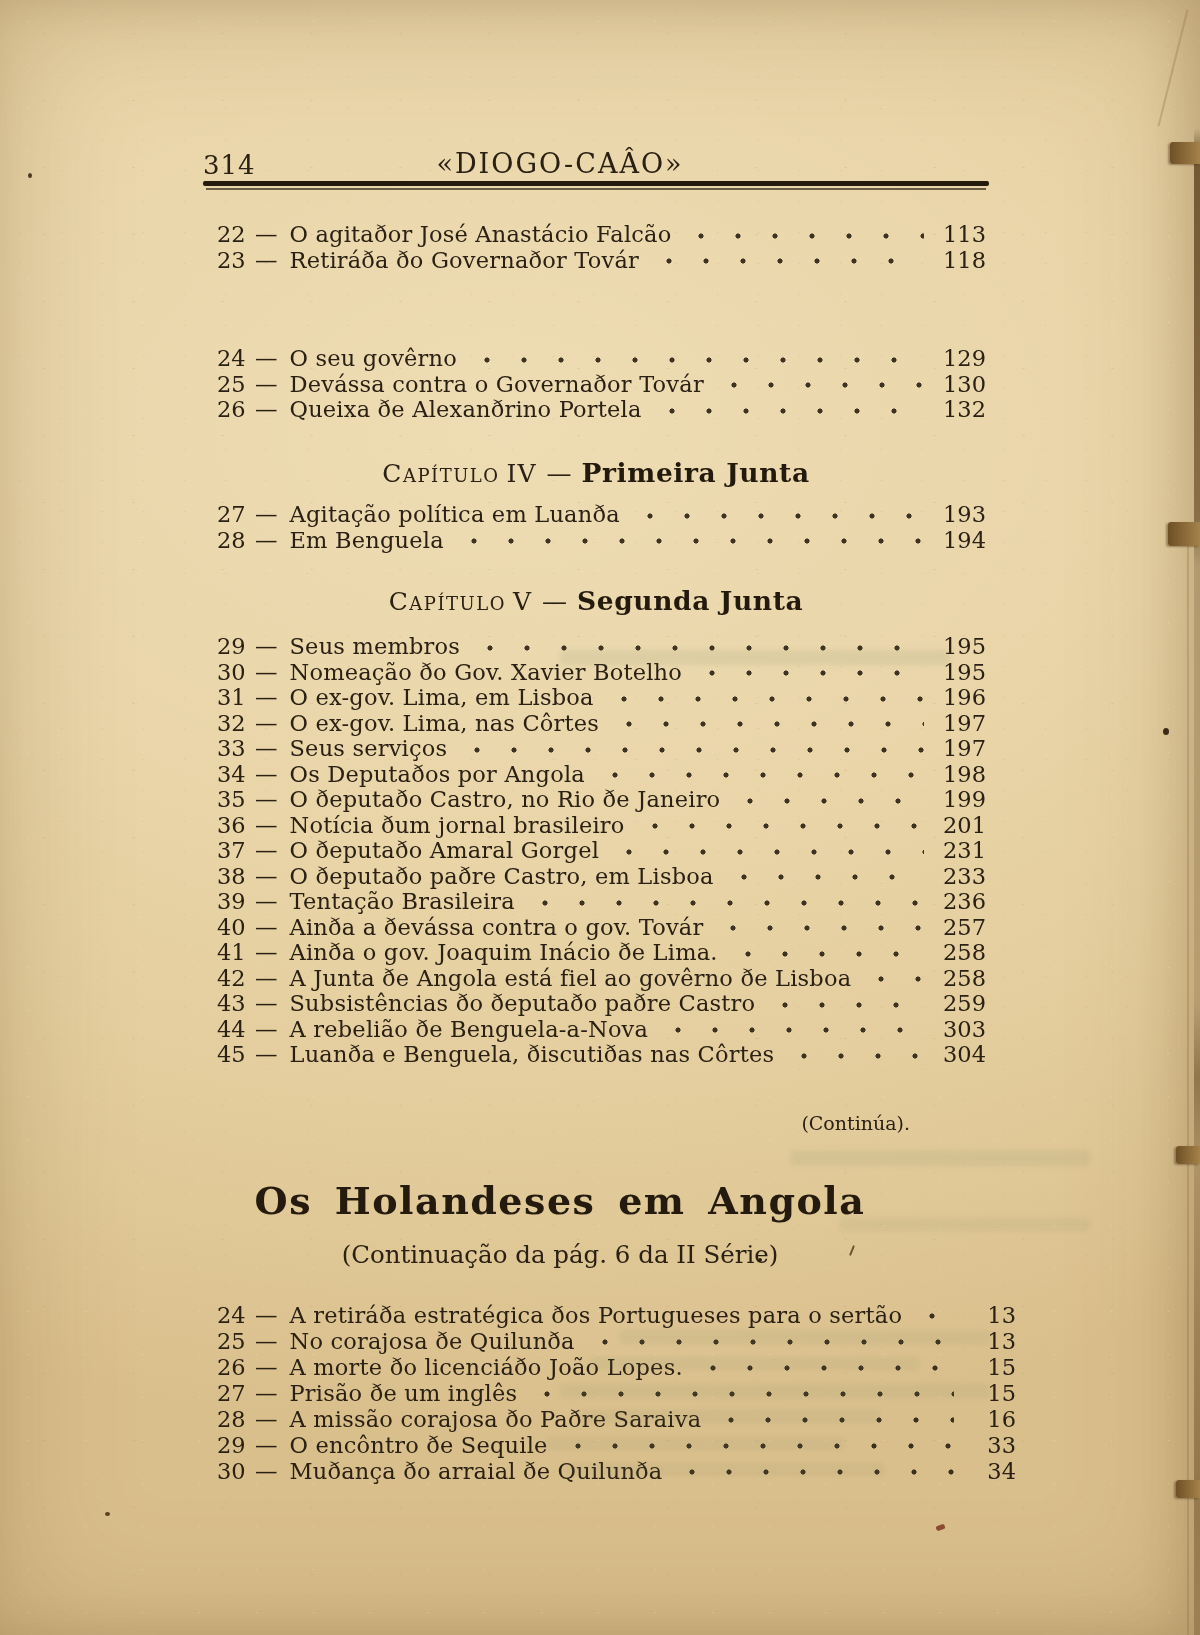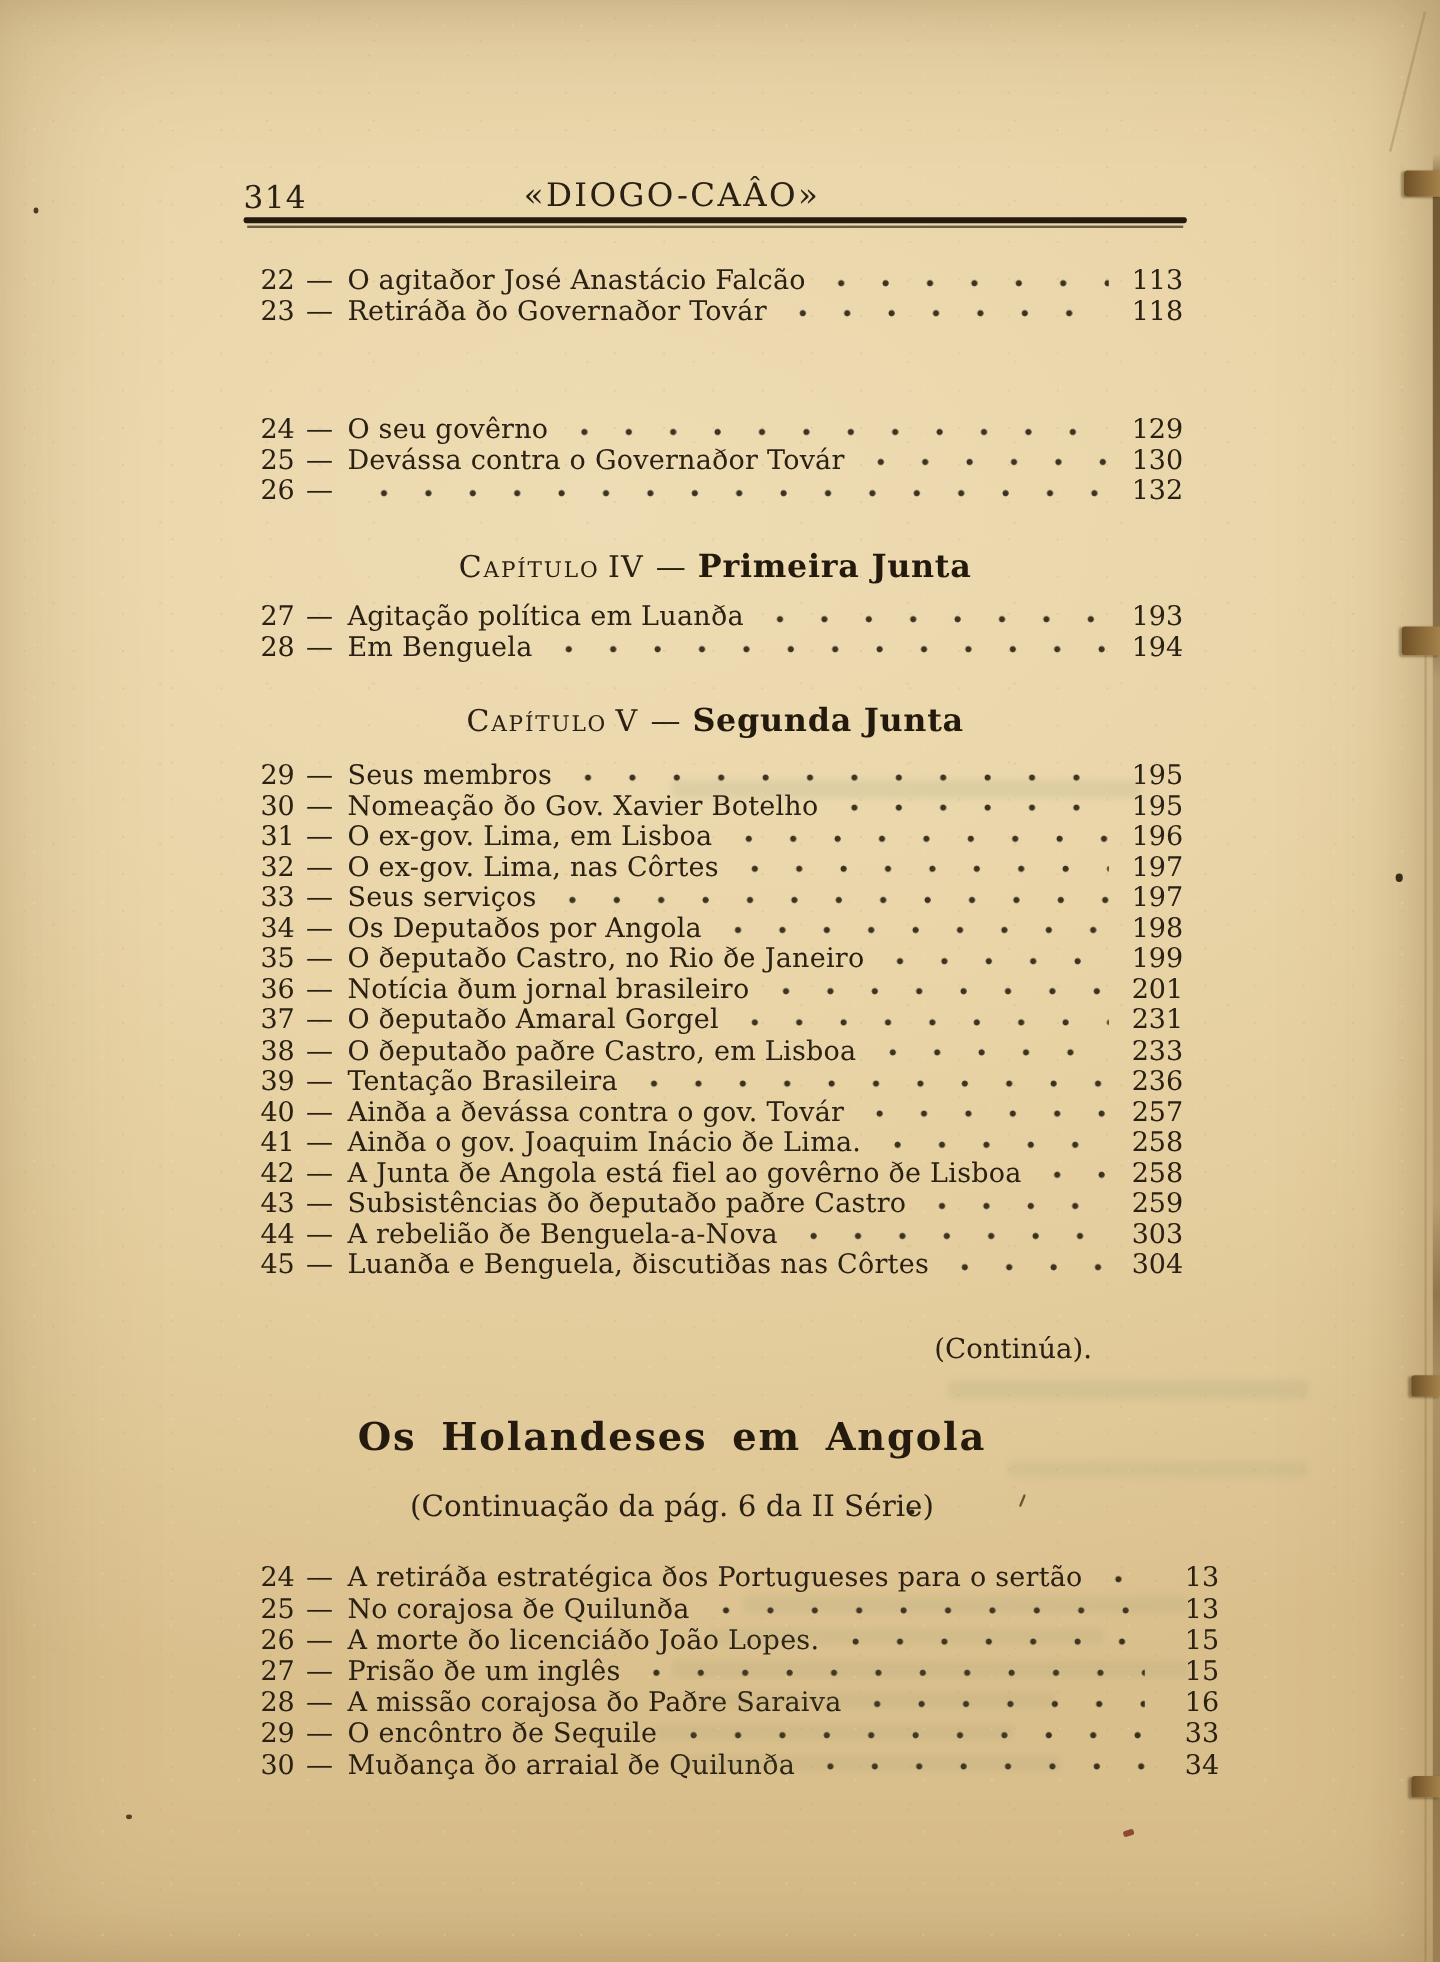--- a/index.html
+++ b/index.html
@@ -43,22 +43,22 @@
     background-position:14px calc(100% - 9px);
     min-width:10px;
   }
   .pg{width:56px;text-align:right;}
   
   .chap{left:186px;width:820px;text-align:center;white-space:nowrap;}
   .caplabel{font-variant:small-caps;font-size:25px;letter-spacing:1.5px;}
   .capnum{font-size:25px;letter-spacing:1px;margin-left:7px;}
   .chdash{margin:0 10px;font-size:25px;}
   .captitle{font-weight:bold;font-size:26.5px;letter-spacing:.6px;color:#231a0d;}
-  .continua{left:186px;top:1112px;width:724px;text-align:right;font-size:23px;}
-  .bigtitle{left:186px;top:1178px;width:748px;text-align:center;font-weight:bold;font-size:32px;letter-spacing:1.5px;word-spacing:8px;color:#241b0e;}
+  .continua{left:186px;top:1112px;width:724px;text-align:right;font-size:19px;}
+  .bigtitle{left:186px;top:1178px;width:748px;text-align:center;font-weight:bold;font-size:38px;letter-spacing:1.5px;word-spacing:8px;color:#241b0e;}
   .subtitle{left:186px;top:1240px;width:748px;text-align:center;font-size:24.5px;}
   .toc2{left:186px;width:830px;}
   .toc2 .trow{height:26px;line-height:26px;}
   
   .ghost{position:absolute;background:#7e8a63;filter:blur(2.5px);border-radius:4px;pointer-events:none;}
   .speck{position:absolute;border-radius:50%;pointer-events:none;}
   .edgeline{
     position:absolute;right:0;top:128px;width:6px;height:1507px;pointer-events:none;
     background:linear-gradient(180deg,
       rgba(94,66,33,0) 0%, rgba(94,66,33,.8) 2%, rgba(94,66,33,.6) 26%,
@@ -108,20 +108,21 @@
     <div class="trow">
         <span class="num">25</span>
         <span class="dash">—</span>
         <span class="ttl">Devássa contra o Governaðor Továr</span>
         <span class="leader"></span>
         <span class="pg">130</span>
       </div>
     <div class="trow">
         <span class="num">26</span>
         <span class="dash">—</span>
+        <span class="ttl">Queixa ðe Alexanðrino Portela</span>
         <span class="leader"></span>
         <span class="pg">132</span>
       </div>
   </div>
 
   <div class="abs chap" style="top:457px">
     <span class="caplabel">Capítulo</span><span class="capnum">IV</span><span class="chdash">—</span><span class="captitle">Primeira Junta</span>
   </div>
 
   <div class="abs tocblock" style="top:502px">

